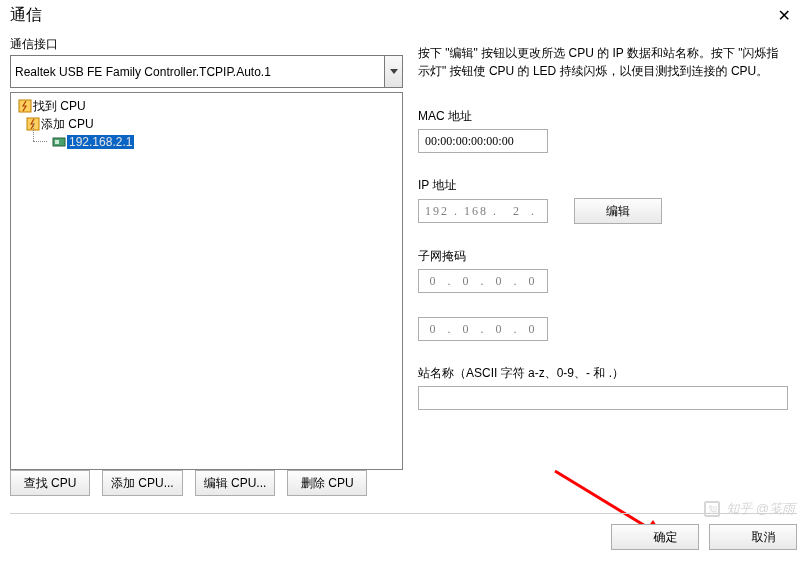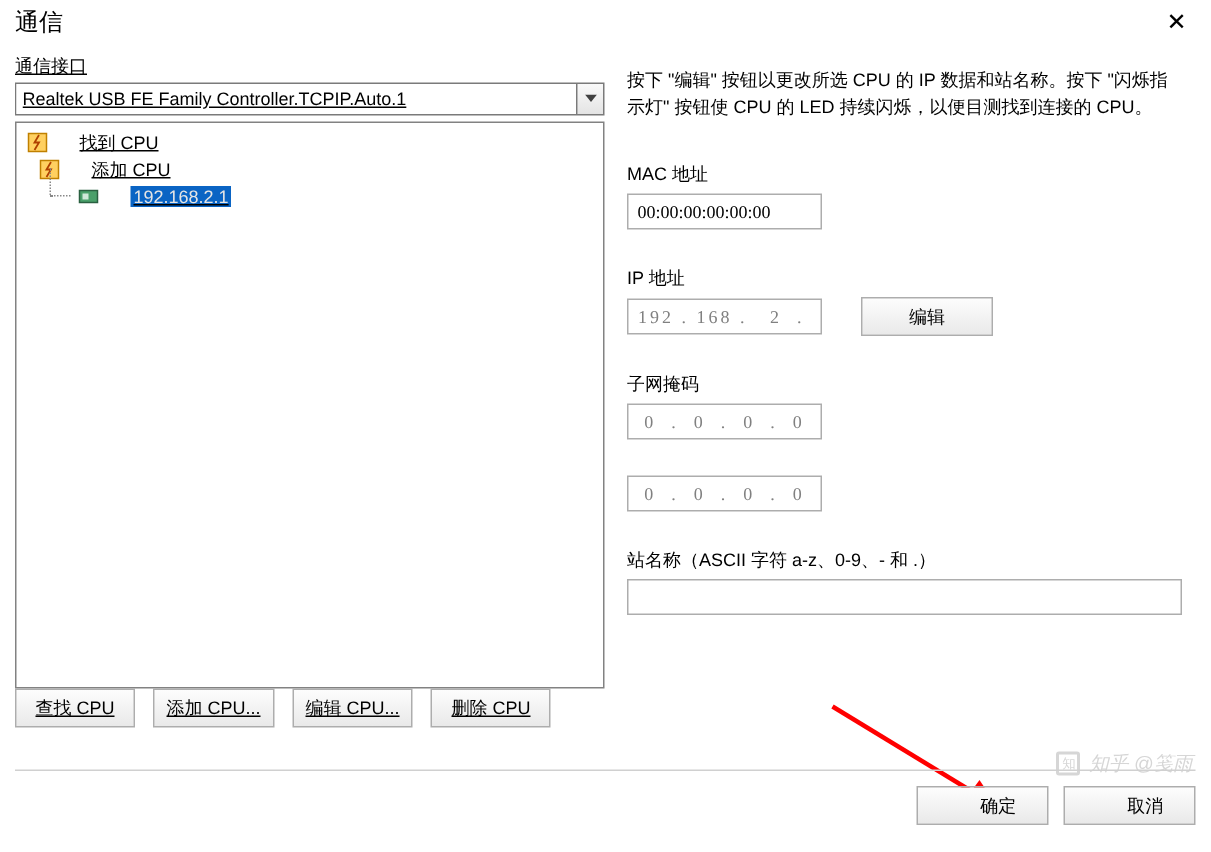--- a/index.html
+++ b/index.html
@@ -31,25 +31,24 @@
     position: relative;
     padding: 6px 0 0 0;
     height: 538px;
   }
 
   
   .left-panel {
     position: absolute;
     left: 10px; top: 6px;
     width: 393px;
-    text-decoration: underline;
   }
   .lp-label { margin-bottom: 2px; }
   .combo {
-    width: 393px; height: 22px;
+    width: 393px; height: 33px;
     border: 1px solid #7a7a7a;
     display: flex; align-items: center;
     background: #ffffff;
   }
   .combo input {
     flex: 1; border: none; outline: none;
     font: inherit; padding: 0 4px; height: 100%;
   }
   .combo .drop {
     width: 18px; height: 100%;
@@ -62,21 +61,21 @@
   .tree {
     margin-top: 4px;
     width: 393px; height: 378px;
     border: 1px solid #828282;
     background: #ffffff;
     padding: 4px 0 0 4px;
   }
   .tree-row {
     display: flex; align-items: center;
     height: 18px;
-    gap: 20px;
+    gap: 0;
     padding-left: 2px;
   }
   .tree-row.level-1 { padding-left: 10px; }
   .tree-row.level-2 { padding-left: 36px; position: relative; }
   .tree-row.level-2::before {
     content: "";
     position: absolute;
     left: 18px; top: -10px; width: 1px; height: 18px;
     border-left: 1px dotted #888;
   }

